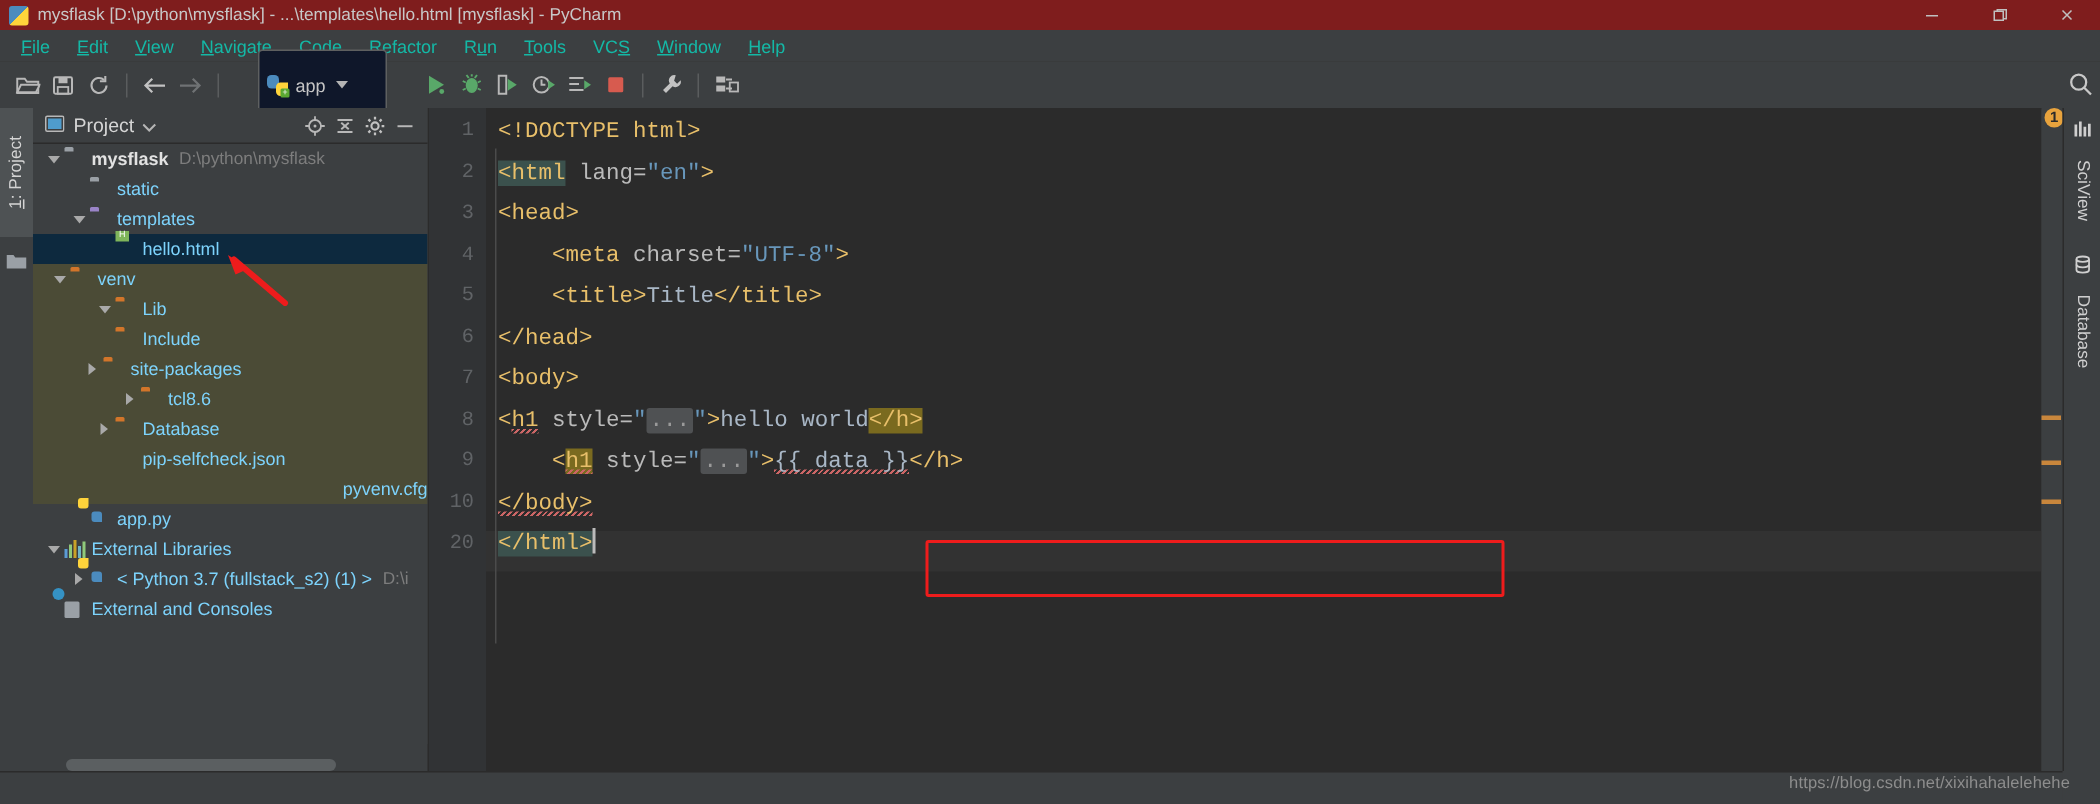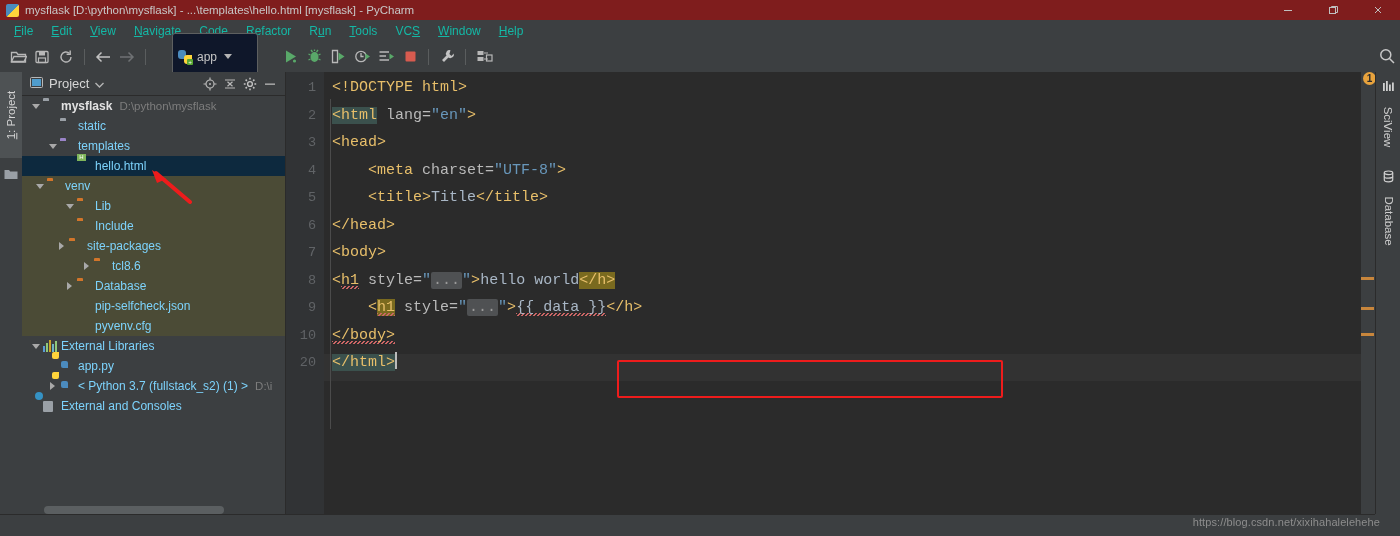--- a/index.html
+++ b/index.html
@@ -449,44 +449,44 @@
             <span class="tri-r"></span>
           </span>
           <span class="ico"><span class="fold orange"></span></span>
           <span class="lbl">Database</span>
         </div>
         <div class="row venvbg" style="padding-left: 42px;">
           <span class="arrow spacer"></span>
           <span class="ico"><span class="fileic jsonfile"></span></span>
           <span class="lbl">pip-selfcheck.json</span>
         </div>
-        <div class="row venvbg" style="padding-left: 42px;">
+        <div class="row venvbg" style="padding-left: 42px; justify-content: space-between;">
           <span class="arrow spacer"></span>
           <span class="ico"><span class="fileic cfgfile"></span></span>
           <span class="lbl">pyvenv.cfg</span>
+        </div>
+        <div class="row" style="padding-left: 25px;">
+          <span class="arrow spacer"></span>
+          <span class="ico"><span class="fileic pyfile"><i class="b"></i><i class="y"></i></span></span>
+          <span class="lbl">app.py</span>
         </div>
         <div class="row" style="padding-left: 8px;">
           <span class="arrow">
             <span class="tri-d"></span>
           </span>
           <span class="ico">
             <span class="libic">
               <i style="background: rgb(91, 155, 213); height: 6px;"></i>
               <i style="background: rgb(143, 201, 122); height: 9px;"></i>
               <i style="background: rgb(201, 162, 39); height: 12px;"></i>
               <i style="background: rgb(111, 179, 196); height: 8px;"></i>
               <i style="background: rgb(143, 201, 122); height: 11px;"></i>
             </span>
           </span>
           <span class="lbl">External Libraries</span>
-        </div>
-        <div class="row" style="padding-left: 25px;">
-          <span class="arrow spacer"></span>
-          <span class="ico"><span class="fileic pyfile"><i class="b"></i><i class="y"></i></span></span>
-          <span class="lbl">app.py</span>
         </div>
         <div class="row" style="padding-left: 25px;">
           <span class="arrow">
             <span class="tri-r"></span>
           </span>
           <span class="ico"><span class="fileic pyfile"><i class="b"></i><i class="y"></i></span></span>
           <span class="lbl">&lt; Python 3.7 (fullstack_s2) (1) &gt;</span>
           <span class="path">D:\i</span>
         </div>
         <div class="row" style="padding-left: 8px;">

